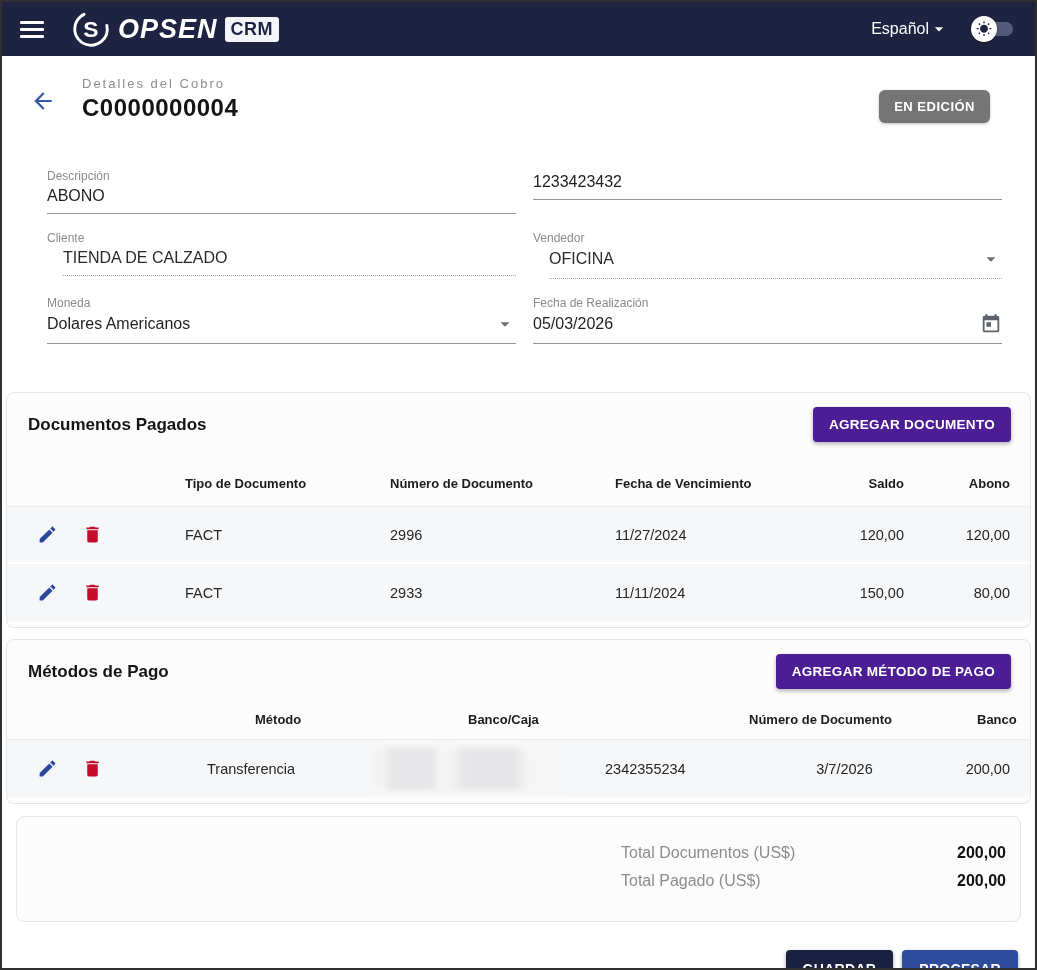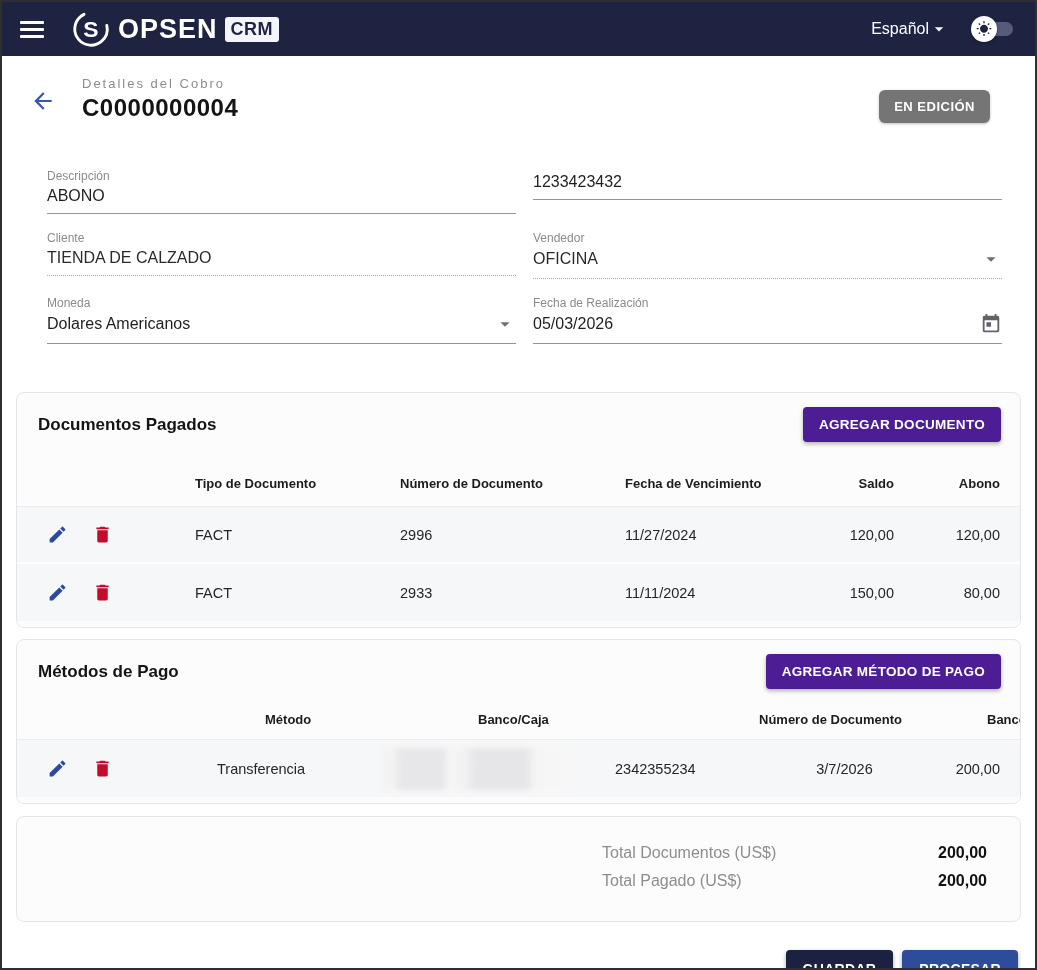--- a/index.html
+++ b/index.html
@@ -13,21 +13,21 @@
 
   
   .navbar {
     height: 54px; background: #1e2342; display: flex; align-items: center;
     padding: 0 18px; color: #fff;
   }
   .hamburger { width: 24px; display: flex; flex-direction: column; gap: 4px; cursor: pointer; }
   .hamburger span { display:block; height: 3px; background: #fff; border-radius: 1px; }
   .brand { display: flex; align-items: center; margin-left: 26px; cursor: pointer; }
   .brand-s { width: 42px; height: 42px; }
-  .brand-name { font-size: 27px; font-weight: 700; letter-spacing: 1px; margin-left: 6px; }
+  .brand-name { font-size: 27px; font-weight: 700; letter-spacing: 1px; margin-left: 6px; font-style: italic; }
   .brand-crm {
     background: #f4f5fa; color: #1e2342; font-size: 18px; font-weight: 700;
     padding: 2px 6px; border-radius: 3px; margin-left: 7px; letter-spacing: .5px;
   }
   .nav-right { margin-left: auto; display: flex; align-items: center; gap: 22px; }
   .lang { display: flex; align-items: center; cursor: pointer; }
   .lang-label { font-size: 16px; }
   .toggle { position: relative; width: 46px; height: 26px; cursor: pointer; }
   .toggle-track { position:absolute; left: 8px; top: 6px; width: 34px; height: 14px; background:#565b7c; border-radius: 7px; }
   .toggle-thumb {
@@ -57,26 +57,26 @@
   .field { position: relative; }
   .field-label { font-size: 12px; color: #8b8b8b; }
   .field-value {
     display: flex; align-items: center; font-size: 16px; color: #1f1f1f;
     padding: 3px 0 8px; border-bottom: 1px solid #949494; min-height: 31px;
   }
   .field-value input {
     border: none; outline: none; background: transparent; width: 100%;
     font-family: inherit; font-size: 16px; color: #1f1f1f; padding: 0;
   }
-  .field.disabled .field-value { border-bottom: 1px dotted #a9a9a9; color: #2a2a2a; }
+  .field.disabled .field-value { border-bottom: 1px dotted #a9a9a9; color: #2a2a2a; margin-left: 16px; }
   .field .trail-icon { margin-left: auto; line-height: 0; }
 
   
   .card {
-    margin: 0 14px; border: 1px solid #e3e5ea; border-radius: 8px;
+    margin: 0 4px; border: 1px solid #e3e5ea; border-radius: 8px;
     background: #fcfcfd; overflow: hidden;
   }
   .card-head { display: flex; align-items: center; padding: 14px 19px 10px 21px; }
   .section-title { font-size: 17px; font-weight: 700; color: #141414; }
   .btn-primary {
     margin-left: auto; background: #4c1d95; color: #fff; border: none; cursor: pointer;
     font-family: inherit; font-size: 13.5px; font-weight: 700; letter-spacing: .3px;
     padding: 10px 16px; border-radius: 4px; box-shadow: 0 2px 4px rgba(0,0,0,.3);
   }
   .thead, .trow { display: grid; align-items: center; }
@@ -95,21 +95,21 @@
   .icon-btn { background: none; border: none; cursor: pointer; line-height: 0; padding: 2px; }
   .redacted {
     width: 188px; height: 42px; border-radius: 2px;
     background: linear-gradient(90deg,#f3f3f4 0%,#f3f3f4 6%,#e7e7e9 10%,#e7e7e9 32%,#f6f6f7 36%,#f1f1f2 44%,#e6e6e8 50%,#e6e6e8 76%,#f5f5f6 82%,#f7f7f8 100%);
     filter: blur(2.5px);
   }
 
   
   .totals-card {
     margin: 12px 14px 0; border: 1px solid #e3e5ea; border-radius: 8px;
-    background: #fcfcfd; padding: 22px 33px 26px;
+    background: #fcfcfd; padding: 22px 14px 26px;
   }
   .total-row { display: flex; justify-content: flex-end; line-height: 28px; }
   .total-label { width: 325px; font-size: 16px; color: #8d8d8d; }
   .total-value { width: 60px; text-align: right; font-size: 16px; font-weight: 700; color: #111; }
 
   
   .footer-actions { display: flex; justify-content: flex-end; gap: 9px; padding: 28px 17px 0; }
   .btn-dark {
     background: #1b2140; color: #fff; border: none; cursor: pointer;
     font-family: inherit; font-size: 14px; font-weight: 700; letter-spacing: .3px;

